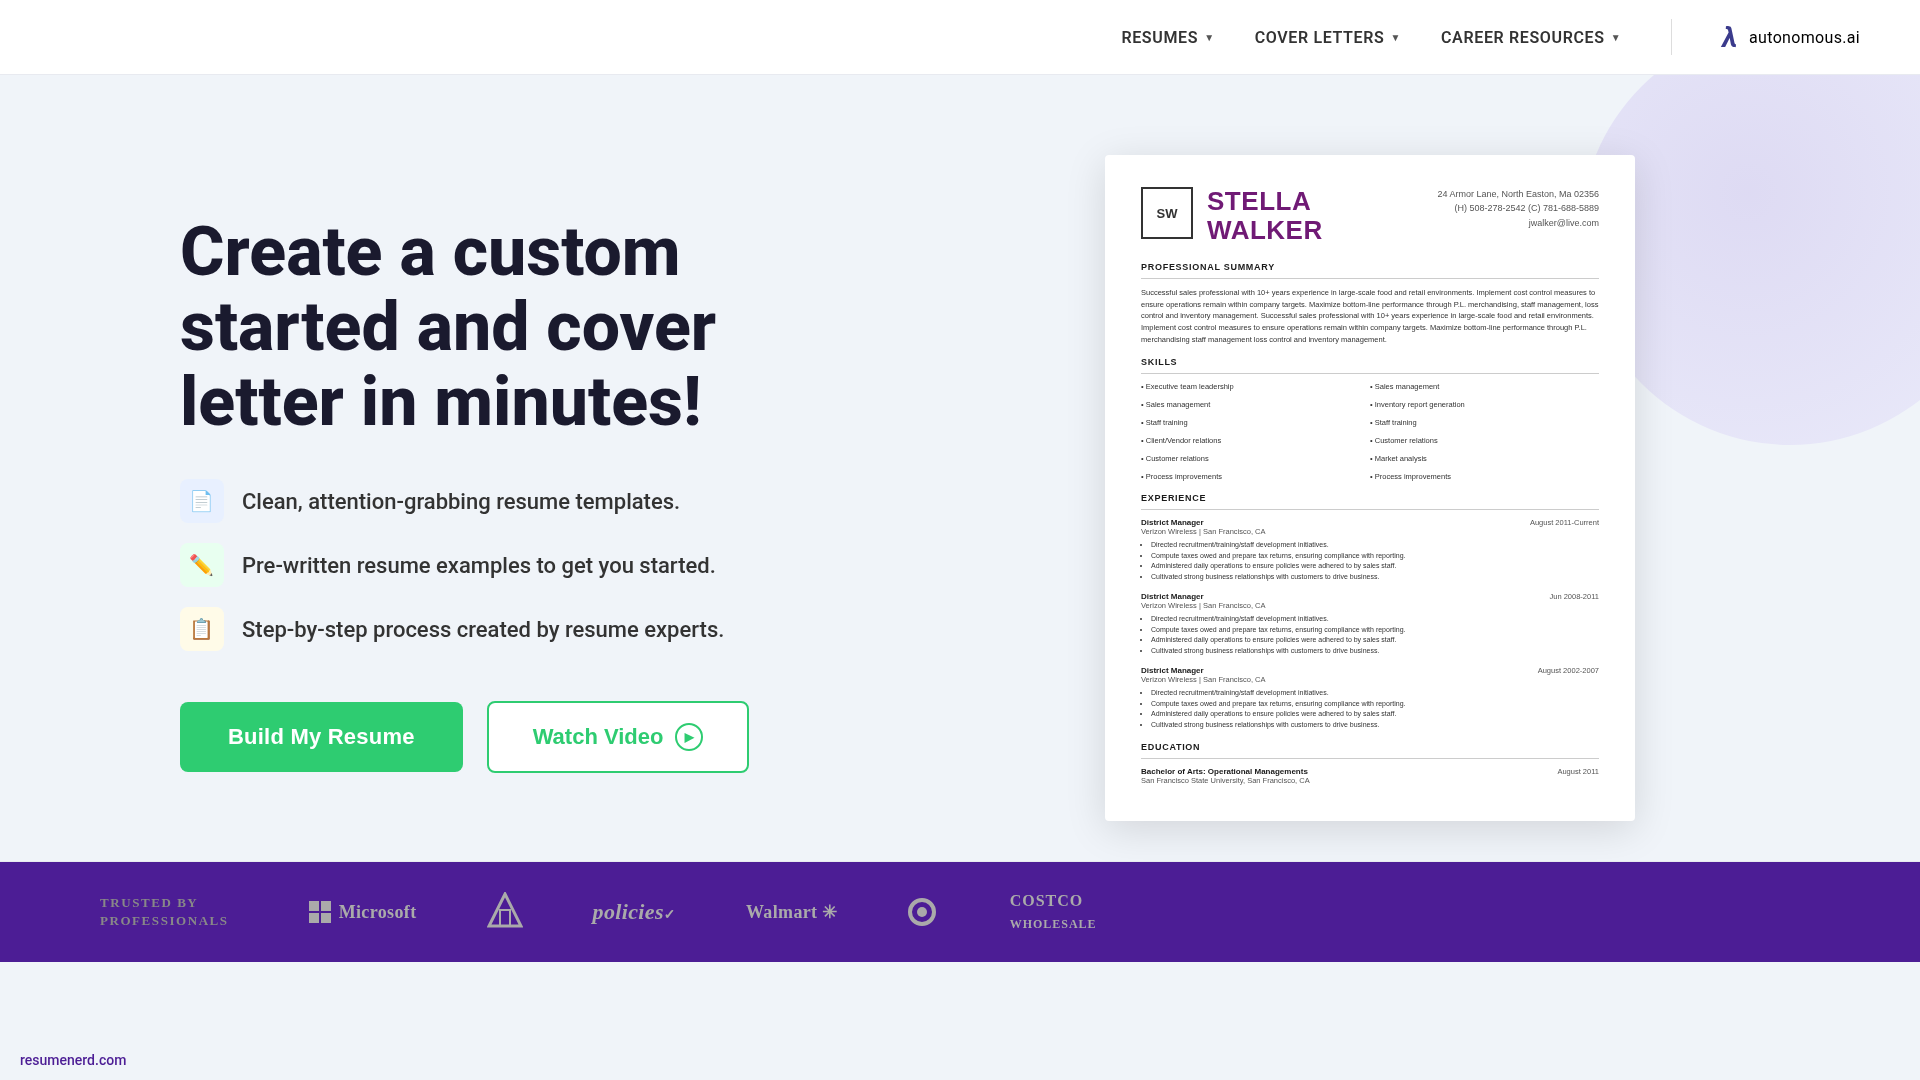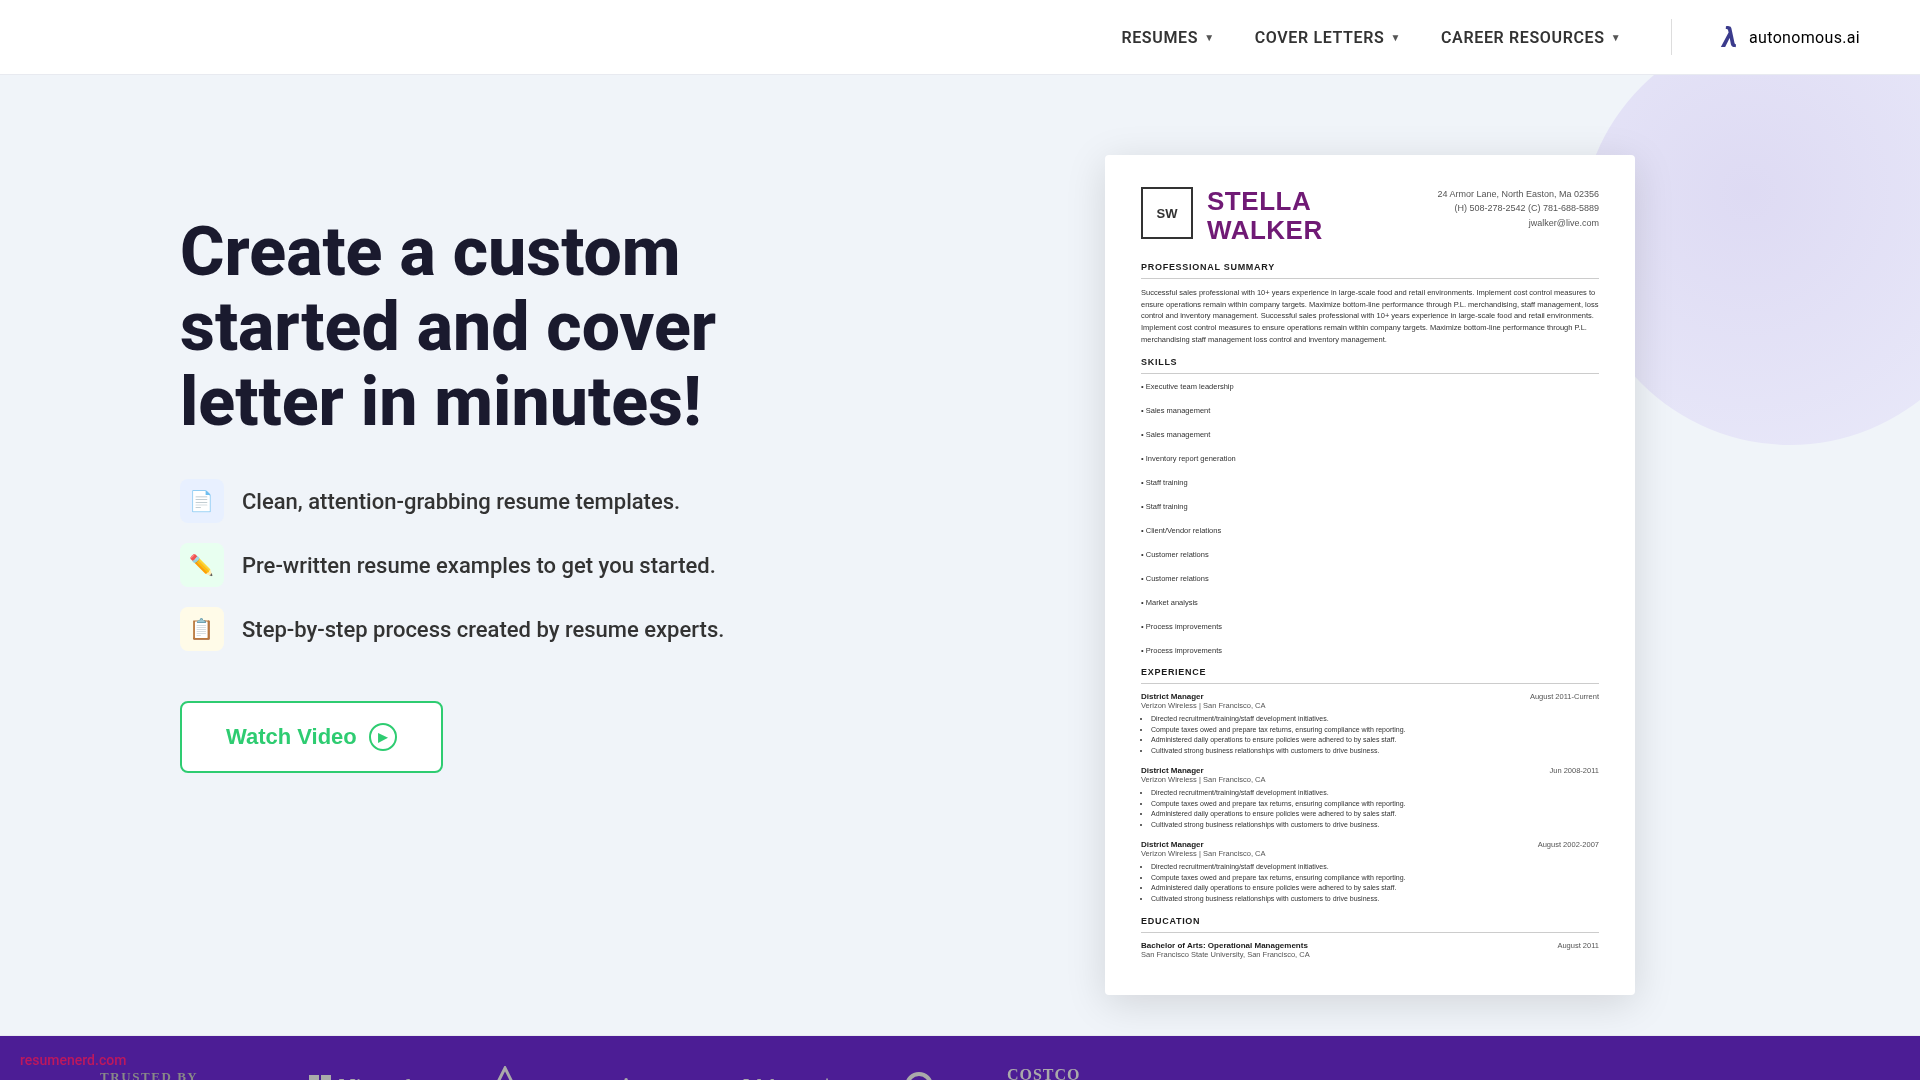--- a/index.html
+++ b/index.html
@@ -236,22 +236,22 @@
       background: #ccc;
       margin-bottom: 8px;
     }
     .resume-body-text {
       font-size: 7.5px;
       color: #333;
       line-height: 1.55;
     }
     .skills-grid {
       display: grid;
-      grid-template-columns: 1fr;
-      gap: 15px 0;
+      grid-template-columns: 1fr 1fr;
+      gap: 9px 0;
     }
     .skill-item {
       font-size: 7.5px;
       color: #333;
     }
     .exp-entry {
       margin-bottom: 10px;
     }
     .exp-title-row {
       display: flex;
@@ -343,21 +343,21 @@
       position: absolute;
       top: 50%;
       left: 50%;
       transform: translate(-50%, -50%);
     }
     .site-watermark {
       position: fixed;
       bottom: 12px;
       left: 20px;
       font-size: 14px;
-      color: #be185d;
+      color: #4c1d95;
       font-weight: 500;
     }
   </style>
 </head>
 <body>
 
 <header>
   <nav>
     <div class="nav-item">
       <span>RESUMES</span>
@@ -394,20 +394,21 @@
         <div class="feature-icon green">✏️</div>
         <span class="feature-text">Pre-written resume examples to get you started.</span>
       </li>
       <li class="feature-item">
         <div class="feature-icon yellow">📋</div>
         <span class="feature-text">Step-by-step process created by resume experts.</span>
       </li>
     </ul>
 
     <div class="buttons-row">
+      <button class="btn-primary">Build My Resume</button>
       <button class="btn-secondary">
         <span>Watch Video</span>
         <span class="play-icon">▶</span>
       </button>
     </div>
   </div>
 
   <div class="right-content">
     <div class="resume-card">
 
@@ -522,21 +523,21 @@
     </div>
 
     <div class="logo-item">
       <svg width="36" height="36" viewBox="0 0 36 36">
         <polygon points="18,2 34,34 2,34" fill="none" stroke="#aaa" stroke-width="3"></polygon>
         <rect x="13" y="18" width="10" height="16" fill="none" stroke="#aaa" stroke-width="2"></rect>
       </svg>
     </div>
 
     <div class="logo-item">
-      <span style="font-style:italic; font-size:22px;">verizon</span><span style="font-size:14px; color:#aaa;">✓</span>
+      <span style="font-style:italic; font-size:22px;">policies</span><span style="font-size:14px; color:#aaa;">✓</span>
     </div>
 
     <div class="logo-item">
       <span>Walmart</span>
       <span class="walmart-star">✳</span>
     </div>
 
     <div class="logo-item">
       <span class="target-circle"></span>
     </div>

